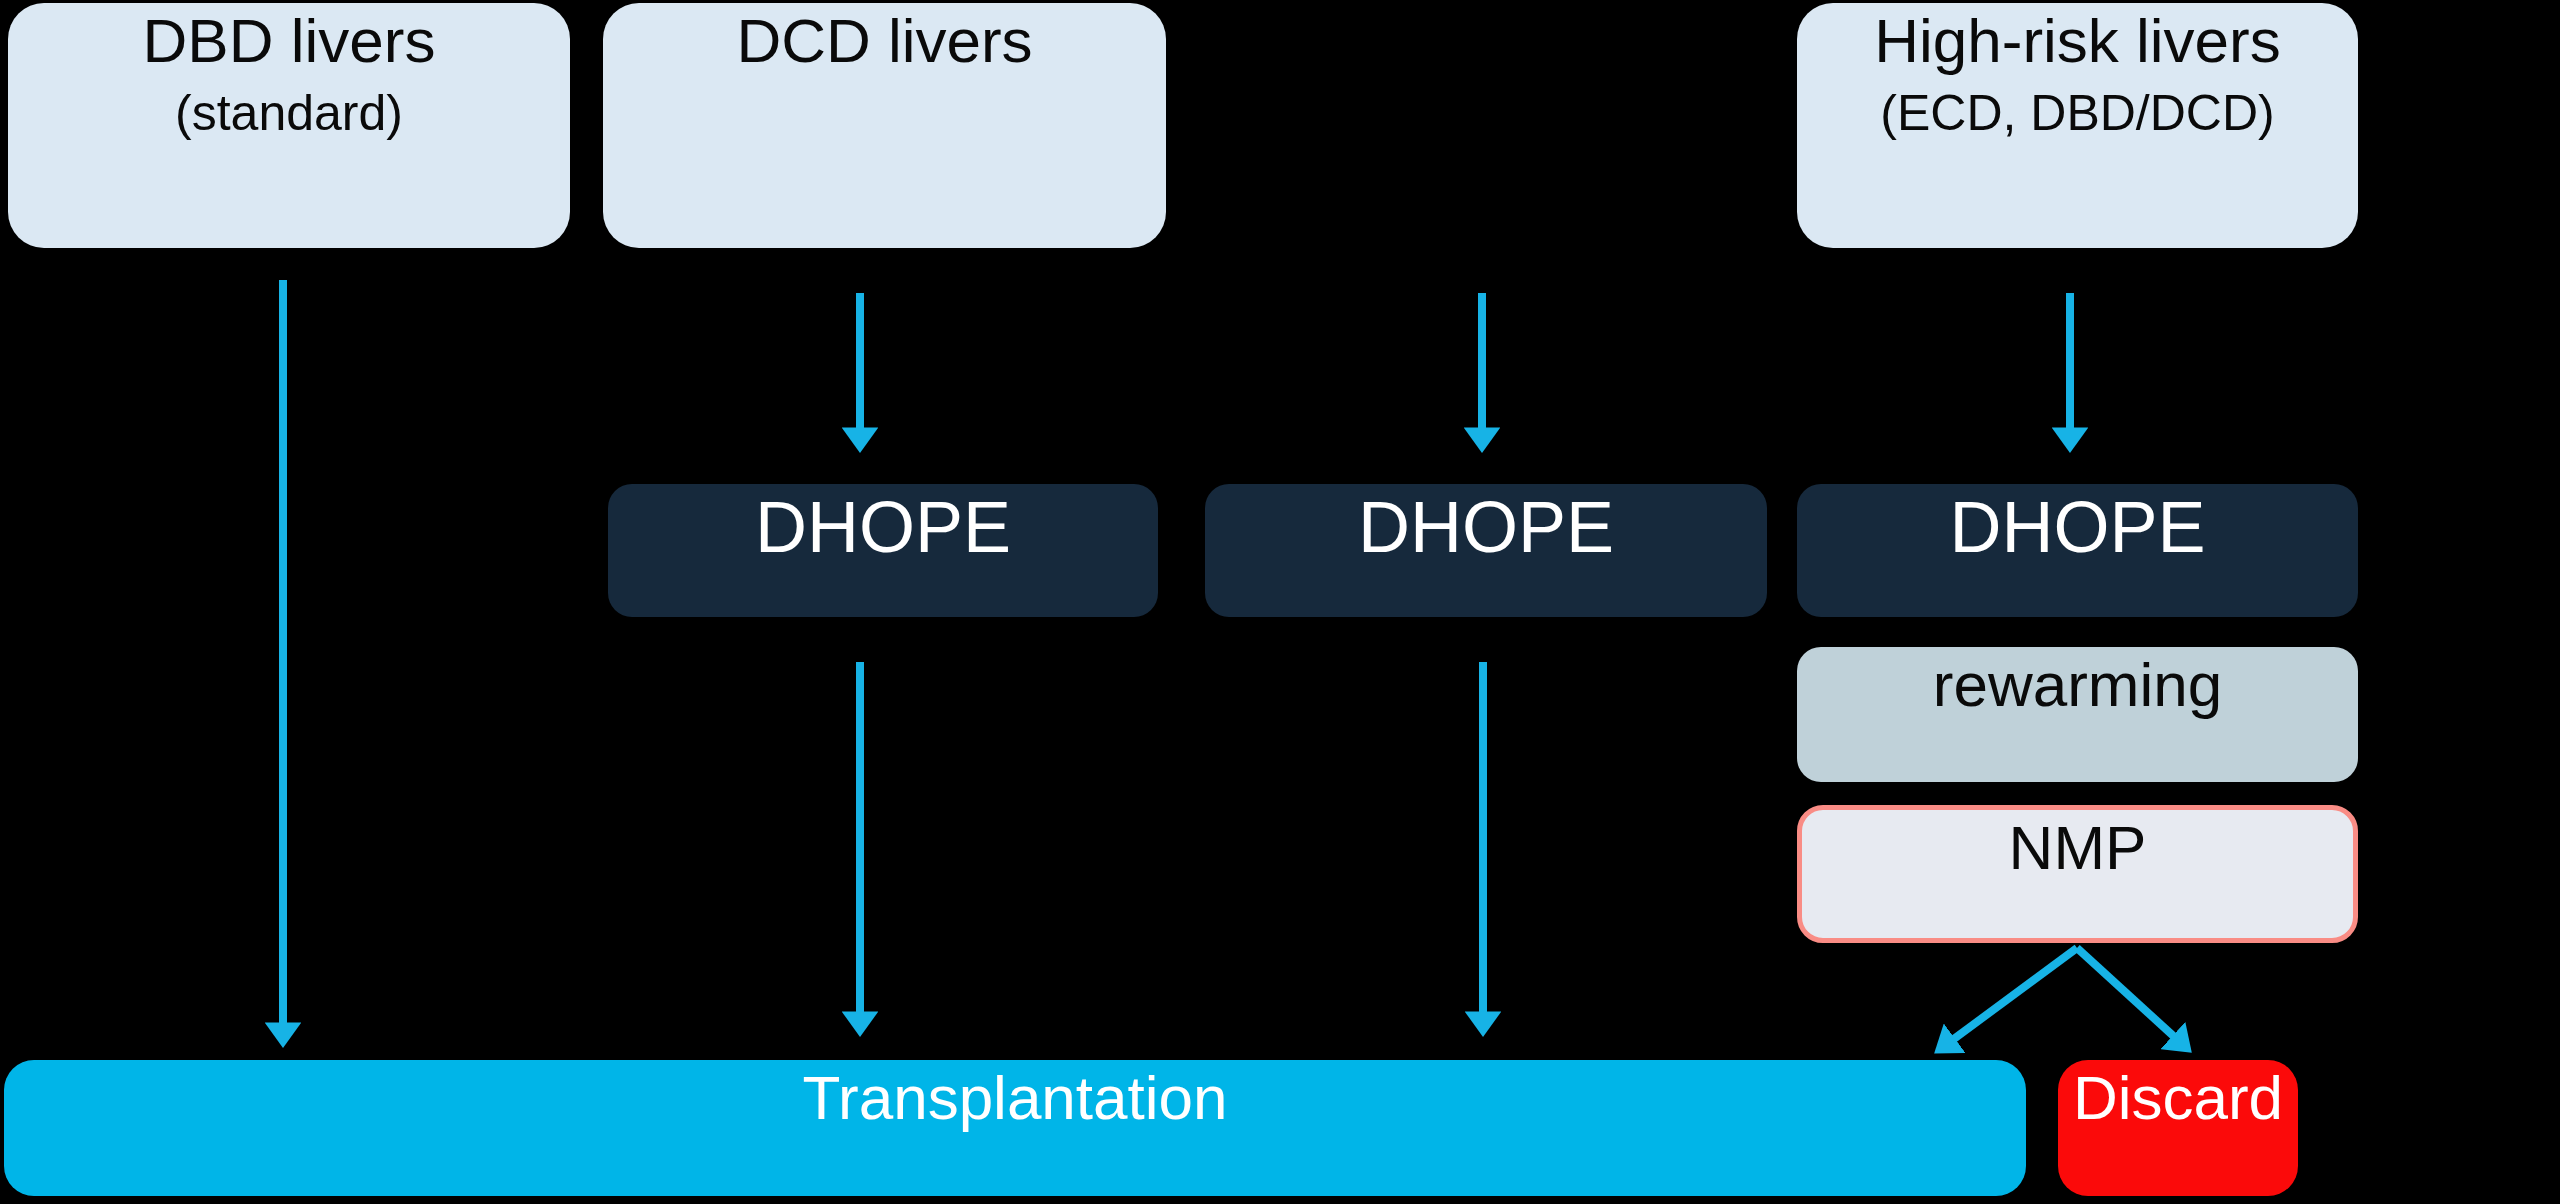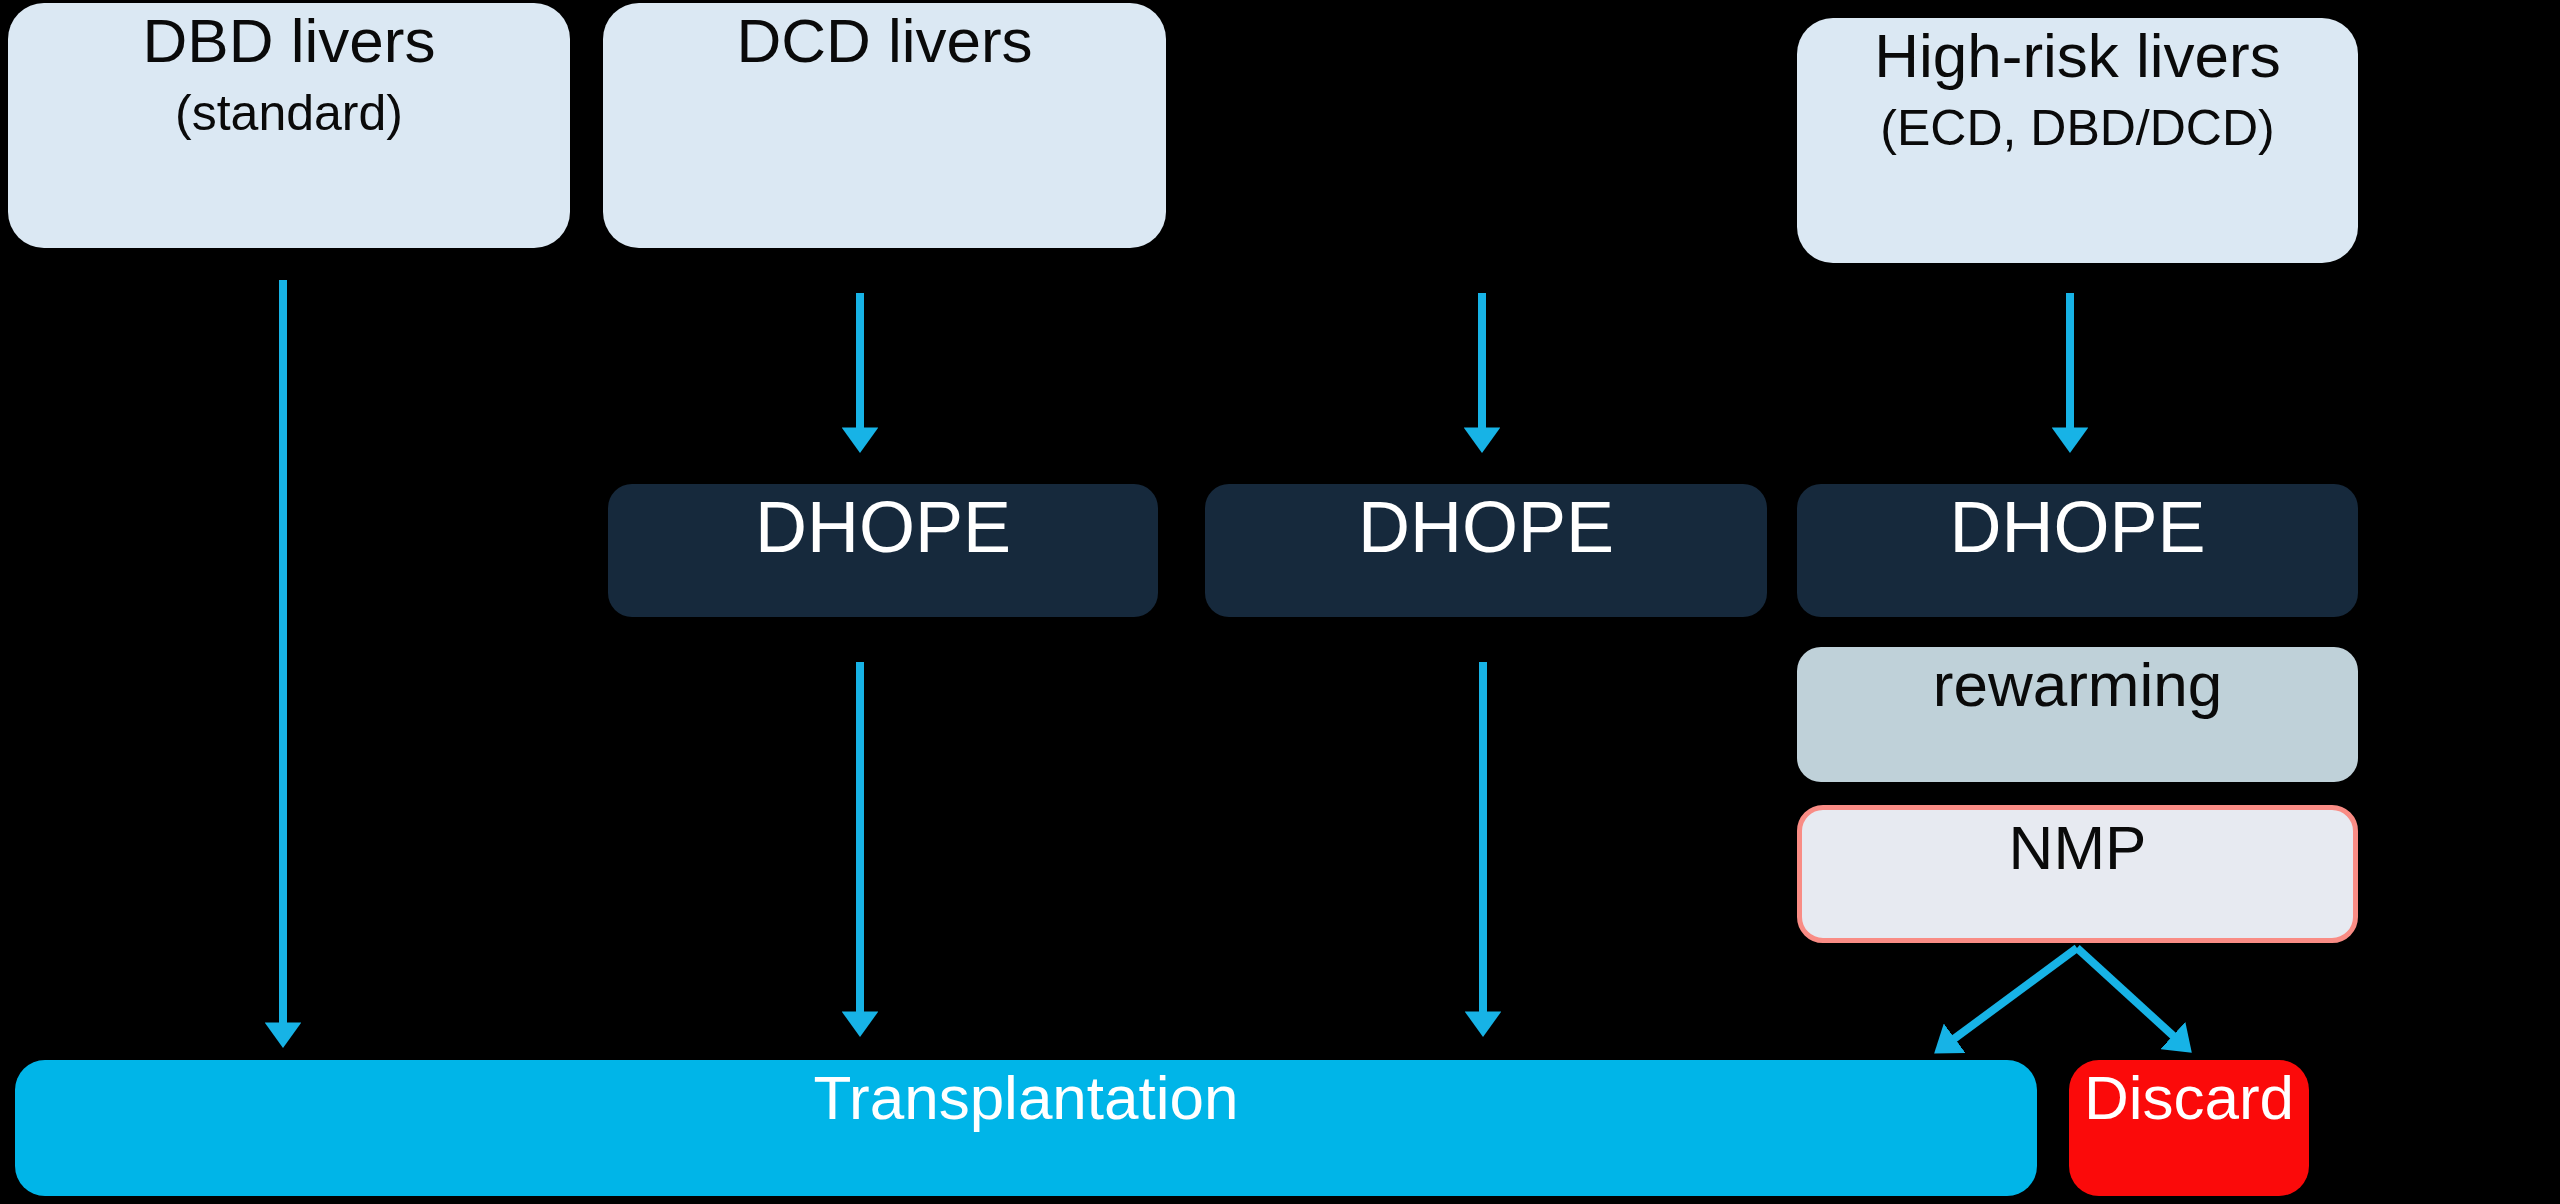--- a/index.html
+++ b/index.html
@@ -58,21 +58,20 @@
     background: #e7eaf1;
     border: 5px solid #f98c85;
     border-radius: 26px;
     top: 805px;
     height: 138px;
   }
   .outcome {
     top: 1060px;
     height: 136px;
     border-radius: 30px;
-    margin-left: 11px;
   }
   .outcome .title { color: #ffffff; }
   .transplant { background: #00b5e8; }
   .discard { background: #fb0a0a; }
   svg.arrows {
     position: absolute;
     left: 0;
     top: 0;
     width: 2560px;
     height: 1204px;
@@ -105,21 +104,21 @@
   <div class="node source" style="left:8px;width:562px;">
     <div class="title">DBD livers</div>
     <div class="subtitle">(standard)</div>
   </div>
 
   <div class="node source" style="left:603px;width:563px;">
     <div class="title">DCD livers</div>
   </div>
 
 
-  <div class="node source" style="left:1797px;width:561px;margin-top:15px;">
+  <div class="node source" style="left:1797px;width:561px;">
     <div class="title">High-risk livers</div>
     <div class="subtitle">(ECD, DBD/DCD)</div>
   </div>
 
   <div class="node dhope" style="left:608px;width:550px;">
     <div class="title">DHOPE</div>
   </div>
 
   <div class="node dhope" style="left:1205px;width:562px;">
     <div class="title">DHOPE</div>

